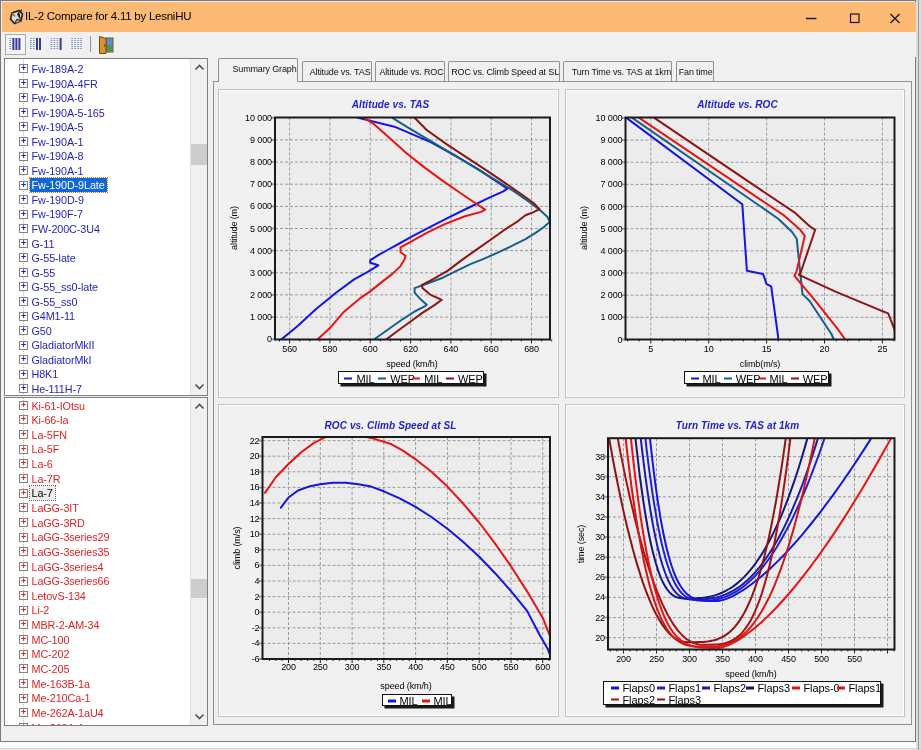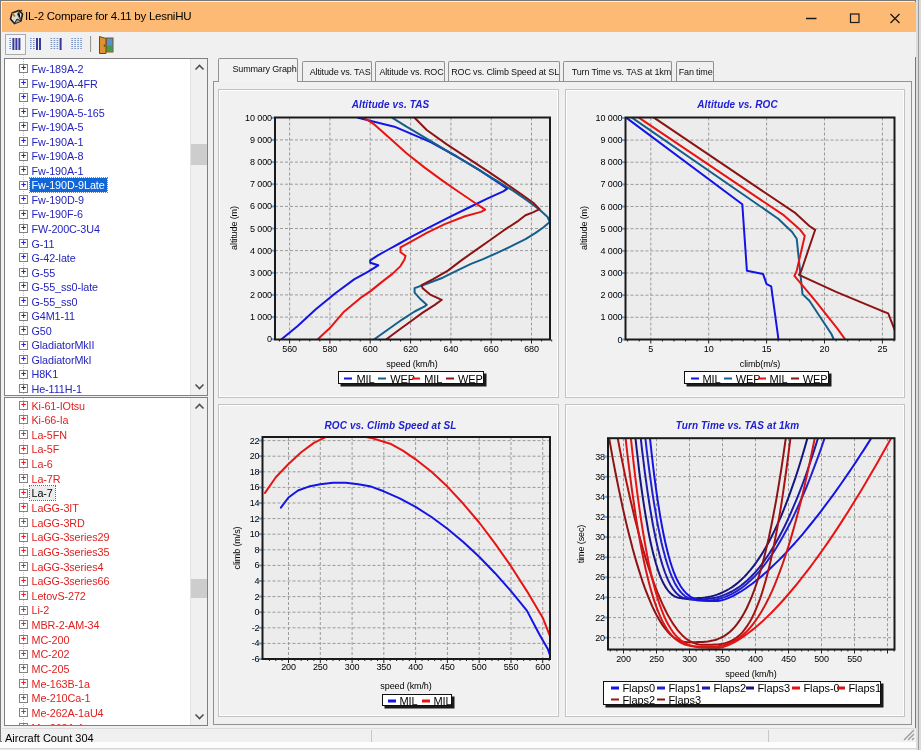--- a/index.html
+++ b/index.html
@@ -157,33 +157,33 @@
         <div class="ti" style="height:14.55px"><span class="pb" style="color:#2424bc">+</span><span class="tl" style="color:#2424bc">Fw-189A-2</span></div>
         <div class="ti" style="height:14.55px"><span class="pb" style="color:#2424bc">+</span><span class="tl" style="color:#2424bc">Fw-190A-4FR</span></div>
         <div class="ti" style="height:14.55px"><span class="pb" style="color:#2424bc">+</span><span class="tl" style="color:#2424bc">Fw-190A-6</span></div>
         <div class="ti" style="height:14.55px"><span class="pb" style="color:#2424bc">+</span><span class="tl" style="color:#2424bc">Fw-190A-5-165</span></div>
         <div class="ti" style="height:14.55px"><span class="pb" style="color:#2424bc">+</span><span class="tl" style="color:#2424bc">Fw-190A-5</span></div>
         <div class="ti" style="height:14.55px"><span class="pb" style="color:#2424bc">+</span><span class="tl" style="color:#2424bc">Fw-190A-1</span></div>
         <div class="ti" style="height:14.55px"><span class="pb" style="color:#2424bc">+</span><span class="tl" style="color:#2424bc">Fw-190A-8</span></div>
         <div class="ti" style="height:14.55px"><span class="pb" style="color:#2424bc">+</span><span class="tl" style="color:#2424bc">Fw-190A-1</span></div>
         <div class="ti" style="height:14.55px"><span class="pb" style="color:#2424bc">+</span><span class="tl sel1">Fw-190D-9Late</span></div>
         <div class="ti" style="height:14.55px"><span class="pb" style="color:#2424bc">+</span><span class="tl" style="color:#2424bc">Fw-190D-9</span></div>
-        <div class="ti" style="height:14.55px"><span class="pb" style="color:#2424bc">+</span><span class="tl" style="color:#2424bc">Fw-190F-6</span></div>
+        <div class="ti" style="height:14.55px"><span class="pb" style="color:#2424bc">+</span><span class="tl" style="color:#2424bc">Fw-190F-7</span></div>
         <div class="ti" style="height:14.55px"><span class="pb" style="color:#2424bc">+</span><span class="tl" style="color:#2424bc">FW-200C-3U4</span></div>
         <div class="ti" style="height:14.55px"><span class="pb" style="color:#2424bc">+</span><span class="tl" style="color:#2424bc">G-11</span></div>
-        <div class="ti" style="height:14.55px"><span class="pb" style="color:#2424bc">+</span><span class="tl" style="color:#2424bc">G-42-late</span></div>
+        <div class="ti" style="height:14.55px"><span class="pb" style="color:#2424bc">+</span><span class="tl" style="color:#2424bc">G-55-late</span></div>
         <div class="ti" style="height:14.55px"><span class="pb" style="color:#2424bc">+</span><span class="tl" style="color:#2424bc">G-55</span></div>
         <div class="ti" style="height:14.55px"><span class="pb" style="color:#2424bc">+</span><span class="tl" style="color:#2424bc">G-55_ss0-late</span></div>
         <div class="ti" style="height:14.55px"><span class="pb" style="color:#2424bc">+</span><span class="tl" style="color:#2424bc">G-55_ss0</span></div>
         <div class="ti" style="height:14.55px"><span class="pb" style="color:#2424bc">+</span><span class="tl" style="color:#2424bc">G4M1-11</span></div>
         <div class="ti" style="height:14.55px"><span class="pb" style="color:#2424bc">+</span><span class="tl" style="color:#2424bc">G50</span></div>
         <div class="ti" style="height:14.55px"><span class="pb" style="color:#2424bc">+</span><span class="tl" style="color:#2424bc">GladiatorMkII</span></div>
         <div class="ti" style="height:14.55px"><span class="pb" style="color:#2424bc">+</span><span class="tl" style="color:#2424bc">GladiatorMkI</span></div>
         <div class="ti" style="height:14.55px"><span class="pb" style="color:#2424bc">+</span><span class="tl" style="color:#2424bc">H8K1</span></div>
-        <div class="ti" style="height:14.55px"><span class="pb" style="color:#2424bc">+</span><span class="tl" style="color:#2424bc">He-111H-1</span></div>
+        <div class="ti" style="height:14.55px"><span class="pb" style="color:#2424bc">+</span><span class="tl" style="color:#2424bc">He-111H-7</span></div>
       </div>
       <div class="sb">
         <div class="up">
           <svg width="11" height="9">
             <path d="M1.5 6.5 L5.5 2.5 L9.5 6.5" fill="none" stroke="#505050" stroke-width="1.6"></path>
           </svg>
         </div>
         <div class="dn">
           <svg width="11" height="9">
             <path d="M1.5 2.5 L5.5 6.5 L9.5 2.5" fill="none" stroke="#505050" stroke-width="1.6"></path>
@@ -200,24 +200,24 @@
         <div class="ti" style="height:14.65px"><span class="pb" style="color:#e01f1f">+</span><span class="tl" style="color:#e01f1f">La-5F</span></div>
         <div class="ti" style="height:14.65px"><span class="pb" style="color:#e01f1f">+</span><span class="tl" style="color:#e01f1f">La-6</span></div>
         <div class="ti" style="height:14.65px"><span class="pb" style="color:#e01f1f">+</span><span class="tl" style="color:#e01f1f">La-7R</span></div>
         <div class="ti" style="height:14.65px"><span class="pb" style="color:#e01f1f">+</span><span class="tl sel2">La-7</span></div>
         <div class="ti" style="height:14.65px"><span class="pb" style="color:#e01f1f">+</span><span class="tl" style="color:#e01f1f">LaGG-3IT</span></div>
         <div class="ti" style="height:14.65px"><span class="pb" style="color:#e01f1f">+</span><span class="tl" style="color:#e01f1f">LaGG-3RD</span></div>
         <div class="ti" style="height:14.65px"><span class="pb" style="color:#e01f1f">+</span><span class="tl" style="color:#e01f1f">LaGG-3series29</span></div>
         <div class="ti" style="height:14.65px"><span class="pb" style="color:#e01f1f">+</span><span class="tl" style="color:#e01f1f">LaGG-3series35</span></div>
         <div class="ti" style="height:14.65px"><span class="pb" style="color:#e01f1f">+</span><span class="tl" style="color:#e01f1f">LaGG-3series4</span></div>
         <div class="ti" style="height:14.65px"><span class="pb" style="color:#e01f1f">+</span><span class="tl" style="color:#e01f1f">LaGG-3series66</span></div>
-        <div class="ti" style="height:14.65px"><span class="pb" style="color:#e01f1f">+</span><span class="tl" style="color:#e01f1f">LetovS-272</span></div>
+        <div class="ti" style="height:14.65px"><span class="pb" style="color:#e01f1f">+</span><span class="tl" style="color:#e01f1f">LetovS-134</span></div>
         <div class="ti" style="height:14.65px"><span class="pb" style="color:#e01f1f">+</span><span class="tl" style="color:#e01f1f">Li-2</span></div>
         <div class="ti" style="height:14.65px"><span class="pb" style="color:#e01f1f">+</span><span class="tl" style="color:#e01f1f">MBR-2-AM-34</span></div>
-        <div class="ti" style="height:14.65px"><span class="pb" style="color:#e01f1f">+</span><span class="tl" style="color:#e01f1f">MC-200</span></div>
+        <div class="ti" style="height:14.65px"><span class="pb" style="color:#e01f1f">+</span><span class="tl" style="color:#e01f1f">MC-100</span></div>
         <div class="ti" style="height:14.65px"><span class="pb" style="color:#e01f1f">+</span><span class="tl" style="color:#e01f1f">MC-202</span></div>
         <div class="ti" style="height:14.65px"><span class="pb" style="color:#e01f1f">+</span><span class="tl" style="color:#e01f1f">MC-205</span></div>
         <div class="ti" style="height:14.65px"><span class="pb" style="color:#e01f1f">+</span><span class="tl" style="color:#e01f1f">Me-163B-1a</span></div>
         <div class="ti" style="height:14.65px"><span class="pb" style="color:#e01f1f">+</span><span class="tl" style="color:#e01f1f">Me-210Ca-1</span></div>
         <div class="ti" style="height:14.65px"><span class="pb" style="color:#e01f1f">+</span><span class="tl" style="color:#e01f1f">Me-262A-1aU4</span></div>
         <div class="ti" style="height:14.65px"><span class="pb" style="color:#e01f1f">+</span><span class="tl" style="color:#e01f1f">Me-262A-1</span></div>
       </div>
       <div class="sb">
         <div class="up">
           <svg width="11" height="9">
@@ -659,20 +659,12 @@
 <div class="leg" style="left:601.5px;top:680px;width:278.5px;height:23.5px;">
       <span class="lgi" style="left:7px;top:5.9px"><span class="lgd" style="background:#1414e6"></span>Flaps0</span>
       <span class="lgi" style="left:53px;top:5.9px"><span class="lgd" style="background:#2222cc"></span>Flaps1</span>
       <span class="lgi" style="left:98px;top:5.9px"><span class="lgd" style="background:#1c1caa"></span>Flaps2</span>
       <span class="lgi" style="left:142px;top:5.9px"><span class="lgd" style="background:#16167e"></span>Flaps3</span>
       <span class="lgi" style="left:188px;top:5.9px"><span class="lgd" style="background:#e81414"></span>Flaps-0</span>
       <span class="lgi" style="left:233px;top:5.9px"><span class="lgd" style="background:#d41616"></span>Flaps1</span>
       <span class="lgi" style="left:7px;top:17.6px"><span class="lgd" style="background:#aa1111"></span>Flaps2</span>
       <span class="lgi" style="left:53px;top:17.6px"><span class="lgd" style="background:#8c1414"></span>Flaps3</span>
     </div>
-<div id="status">
- <div style="position:absolute;left:3px;top:2.5px">Aircraft Count 304</div>
- <div style="position:absolute;left:369px;top:1px;width:1px;height:12px;background:#c8c8c8"></div>
- <div style="position:absolute;left:766px;top:1px;width:1px;height:12px;background:#c8c8c8"></div>
- <svg style="position:absolute;right:1px;bottom:1px" width="13" height="13">
-  <path d="M12 2 L2 12 M12 6 L6 12 M12 10 L10 12" stroke="#a0a0a0" stroke-width="1.5"></path>
- </svg>
-</div>
 </div>
 </body></html>

